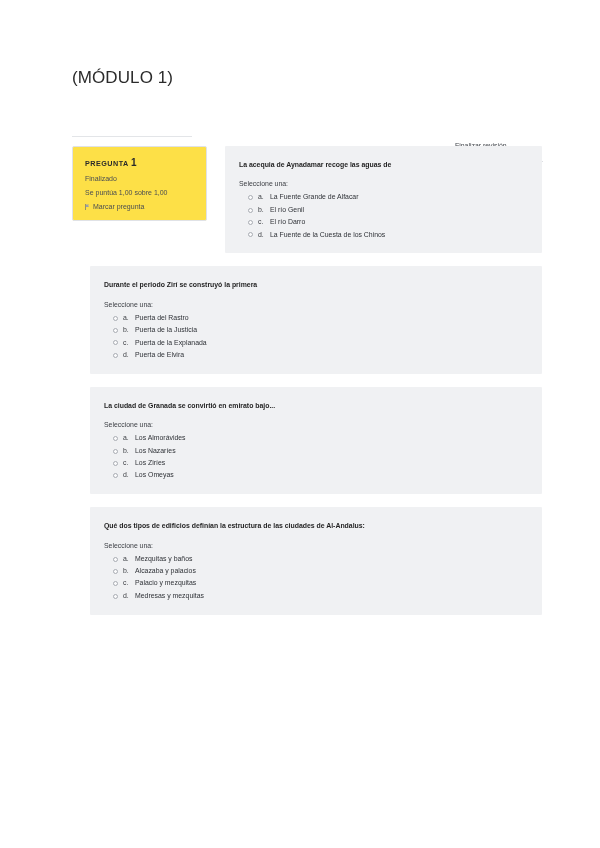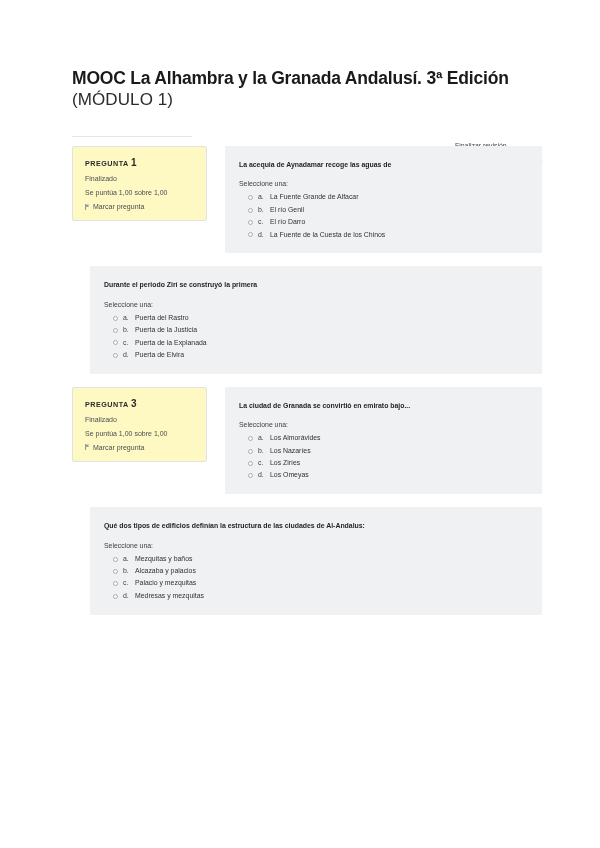--- a/index.html
+++ b/index.html
@@ -62,21 +62,21 @@
     position: relative;
     display: flex;
     align-items: flex-start;
     margin-bottom: 13px;
   }
 
   
   .q-info {
     width: 135px;
     min-height: 62px;
-    background: #fef9c3;
+    background: #fde047;
     border: 1px solid #e0e2e6;
     border-radius: 2px;
     padding: 11px 10px 10px 12px;
     flex: 0 0 135px;
   }
   .q-info-num {
     font-size: 7.2px;
     font-weight: bold;
     color: #2a2a2a;
     letter-spacing: 0.5px;
@@ -187,21 +187,20 @@
     height: 1px;
     background: #dcdee2;
   }
 </style>
 </head>
 <body>
 
 <div class="page">
 
   <div class="doc-header">
-    <div class="doc-title">MOOC La Alhambra y la Granada Andalusí. 3ª Edición</div>
     <div class="doc-subtitle">(MÓDULO 1)</div>
   </div>
 
   <div class="right-rail">
     <div class="rail-link">Finalizar revisión</div>
     <div class="rail-rule"></div>
   </div>
 
   <div class="quiz-body">
     <div class="top-rule"></div>
@@ -270,34 +269,20 @@
               </li>
               <li class="q-option">
                 <span class="radio"></span>
                 <span class="opt-letter">d.</span>
                 <span class="opt-text">Puerta de Elvira</span>
               </li>
             </ul>
           </div>
         </div>
         <div class="q-block">
-          <div class="q-info">
-            <div class="q-info-num"><span>PREGUNTA</span> <span class="numeral">3</span></div>
-            <div class="q-info-line">Finalizado</div>
-            <div class="q-info-line">Se puntúa 1,00 sobre 1,00</div>
-            <div class="q-flag">
-              <span class="flag-icon">
-                <svg width="5" height="6" viewBox="0 0 5 6" xmlns="http://www.w3.org/2000/svg">
-                  <path d="M0.5 0 L0.5 6" stroke="#6a6e74" stroke-width="0.7"></path>
-                  <path d="M0.9 0.4 L4 0.4 L3.2 1.7 L4 3 L0.9 3 Z" fill="#9aa0a8"></path>
-                </svg>
-              </span>
-              <span>Marcar pregunta</span>
-            </div>
-          </div>
           <div class="q-panel">
             <div class="q-text">La ciudad de Granada se convirtió en emirato bajo...</div>
             <div class="q-prompt">Seleccione una:</div>
             <ul class="q-options">
               <li class="q-option">
                 <span class="radio"></span>
                 <span class="opt-letter">a.</span>
                 <span class="opt-text">Los Almorávides</span>
               </li>
               <li class="q-option">

